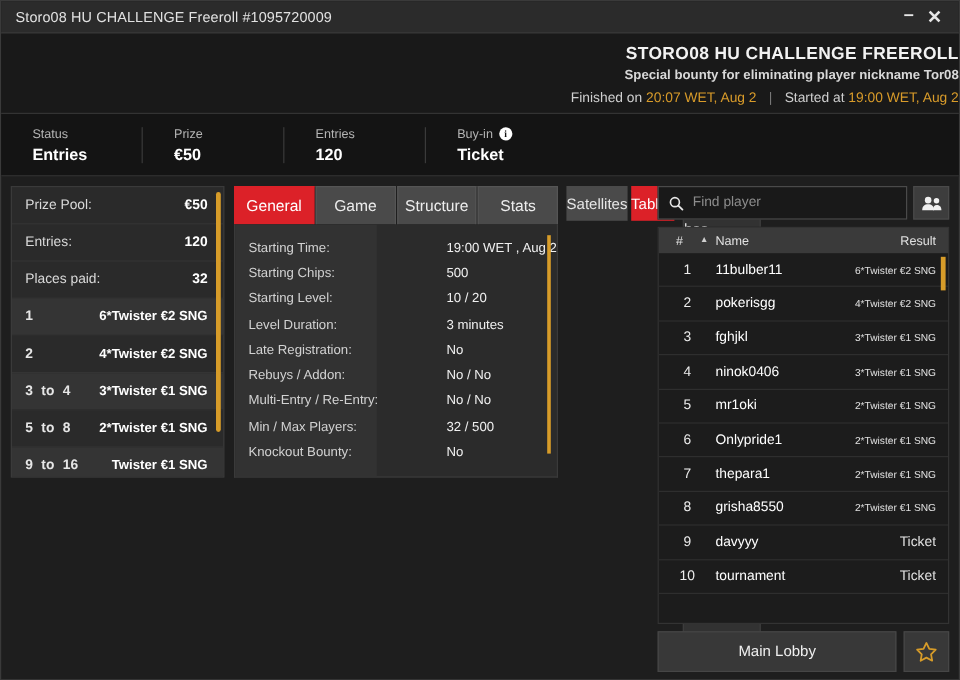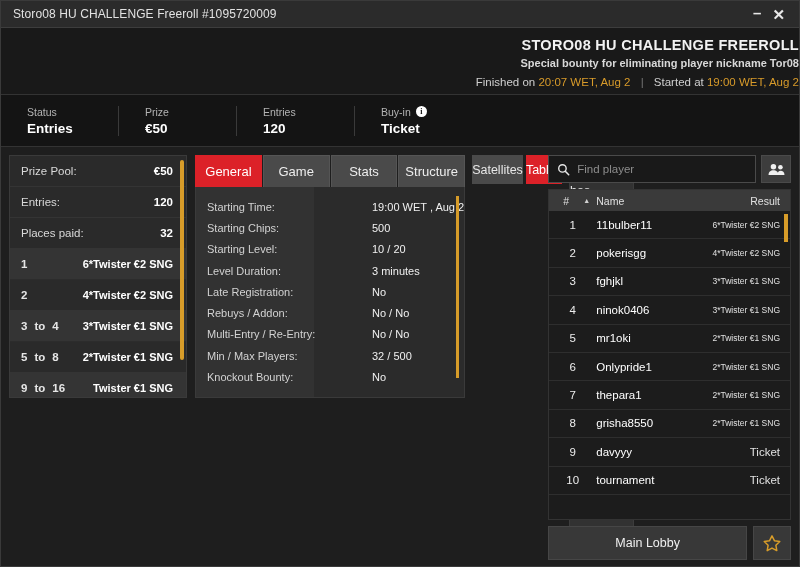--- a/index.html
+++ b/index.html
@@ -459,22 +459,22 @@
             <span class="pp-prize">Twister €1 SNG</span>
           </div>
 
           <div class="pp-scroll"></div>
         </div>
 
         <div class="centerpanel">
           <div class="tabs">
             <div class="tab active">General</div>
             <div class="tab">Game</div>
+            <div class="tab">Structure</div>
             <div class="tab">Stats</div>
-            <div class="tab">Structure</div>
           </div>
           <div class="generalbox">
             <div class="gen-labels">
               <div class="gen-label">Starting Time:</div>
               <div class="gen-label">Starting Chips:</div>
               <div class="gen-label">Starting Level:</div>
               <div class="gen-label">Level Duration:</div>
               <div class="gen-label">Late Registration:</div>
               <div class="gen-label">Rebuys / Addon:</div>
               <div class="gen-label">Multi-Entry / Re-Entry:</div>

